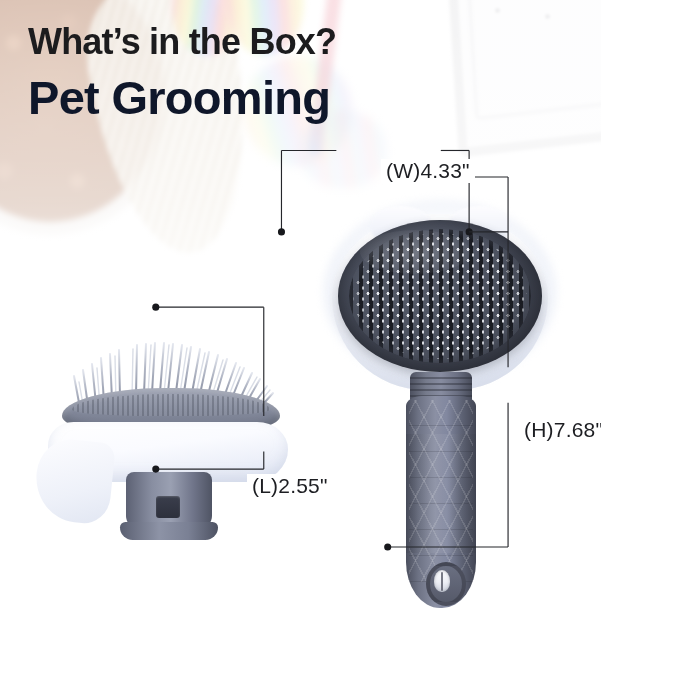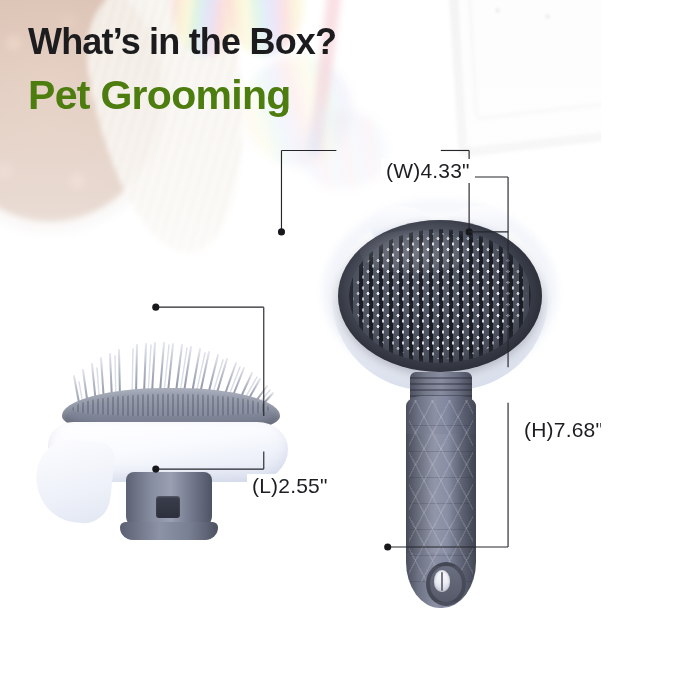--- a/index.html
+++ b/index.html
@@ -199,24 +199,24 @@
   .title-main {
     font-size: 36px;
     font-weight: bold;
     letter-spacing: -0.8px;
     color: #1c1c1e;
     line-height: 1.0;
     margin: 0;
     white-space: nowrap;
   }
   .title-sub {
-    font-size: 41px;
+    font-size: 47px;
     font-weight: bold;
     letter-spacing: -0.7px;
-    color: #4d7c0f;
+    color: #0f172a;
     line-height: 1.08;
     margin: 13px 0 0 0;
   }
   .title-sub span { display: block; }
 
   
   .product-right {
     position: absolute;
     left: 322px;
     top: 196px;

